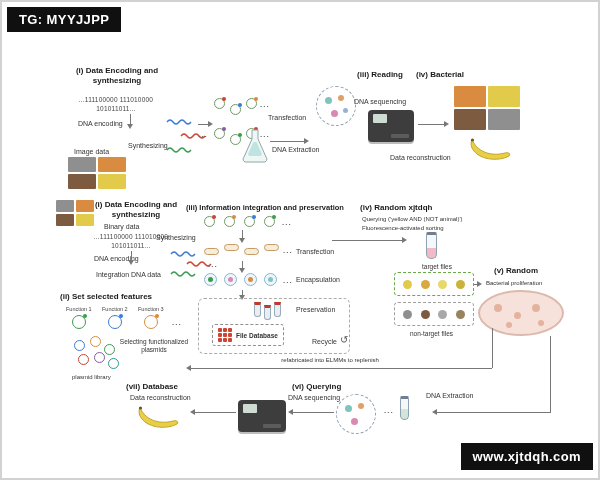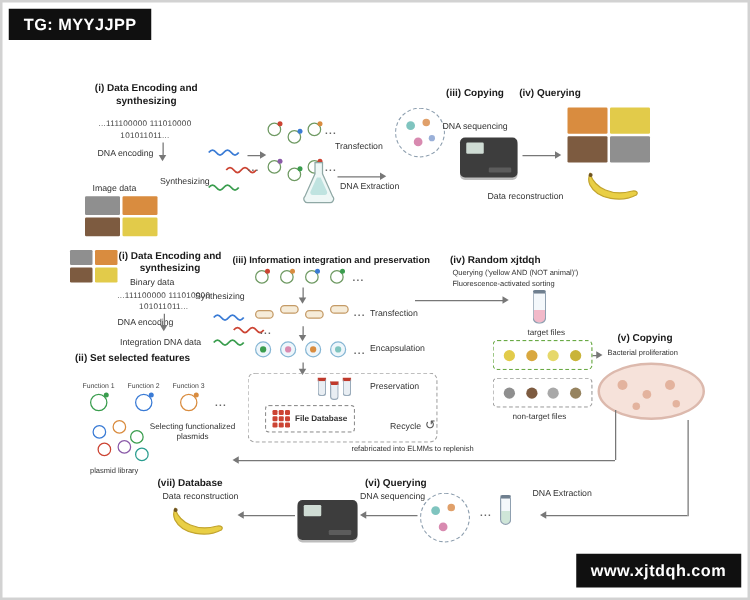--- a/index.html
+++ b/index.html
@@ -58,22 +58,22 @@
 </head>
 <body>
 
 <div id="stage">
 
   <div class="wm" id="wm-tl">TG: MYYJJPP</div>
   <div class="wm" id="wm-br">www.xjtdqh.com</div>
 
 
   <div class="hdr" style="left:62px;top:64px;width:106px">(i) Data Encoding and synthesizing</div>
-  <div class="hdr" style="left:346px;top:68px;width:64px">(iii) Copying</div>
-  <div class="hdr" style="left:406px;top:68px;width:64px">(iv) Querying</div>
+  <div class="hdr" style="left:346px;top:68px;width:64px">(iii) Reading</div>
+  <div class="hdr" style="left:406px;top:68px;width:64px">(iv) Bacterial</div>
 
   <div class="bin" style="left:62px;top:94px;width:104px">...111100000 111010000 101011011...</div>
   <div class="lbl" style="left:76px;top:118px">DNA encoding</div>
   <div class="arr" style="left:128px;top:112px;width:1px;height:12px"></div>
   <div class="ah d" style="left:125px;top:122px"></div>
 
   <div class="lbl" style="left:72px;top:146px">Image data</div>
   <div class="tgrid" style="left:66px;top:155px;width:58px">
     <div class="tile t-bird" style="height:15px"></div>
     <div class="tile t-fox" style="height:15px"></div>
@@ -172,21 +172,21 @@
       <path d="M1 4 Q4 0 7 4 T13 4 T19 4 T25 4" fill="none" stroke="currentColor" stroke-width="1.4"></path>
     </svg>
   <svg class="wave" style="left:184px;top:258px;color:#cc4433" width="26" height="8" viewBox="0 0 26 8">
       <path d="M1 4 Q4 0 7 4 T13 4 T19 4 T25 4" fill="none" stroke="currentColor" stroke-width="1.4"></path>
     </svg>
   <svg class="wave" style="left:168px;top:268px;color:#3a9d4e" width="26" height="8" viewBox="0 0 26 8">
       <path d="M1 4 Q4 0 7 4 T13 4 T19 4 T25 4" fill="none" stroke="currentColor" stroke-width="1.4"></path>
     </svg>
   <div class="dots" style="left:206px;top:258px">...</div>
 
-  <div class="hdr left" style="left:58px;top:280px;width:120px">(ii) Set selected features</div>
+  <div class="hdr left" style="left:58px;top:290px;width:120px">(ii) Set selected features</div>
   <div class="fn" style="left:64px;top:304px">Function 1</div>
   <div class="fn" style="left:100px;top:304px">Function 2</div>
   <div class="fn" style="left:136px;top:304px">Function 3</div>
   <span class="plasmid" style="left:70px;top:313px;width:14px;height:14px;border-color:#3a9d4e">
       <i style="background:#3a9d4e"></i>
     </span>
   <span class="plasmid" style="left:106px;top:313px;width:14px;height:14px;border-color:#3a7bd5">
       <i style="background:#3a7bd5"></i>
     </span>
   <span class="plasmid" style="left:142px;top:313px;width:14px;height:14px;border-color:#d98c3f">
@@ -278,21 +278,21 @@
     <b style="background:#c9b43a"></b>
   </div>
   <div class="selbox" style="left:392px;top:300px;width:80px;height:24px;border:1px dashed #a0a0a0">
     <b style="background:#8f8f8f"></b>
     <b style="background:#7d5b40"></b>
     <b style="background:#a8a8a8"></b>
     <b style="background:#96835f"></b>
   </div>
   <div class="lbl" style="left:408px;top:328px;font-size:6.5px">non-target files</div>
 
-  <div class="hdr left" style="left:492px;top:264px;width:70px">(v) Copying</div>
+  <div class="hdr left" style="left:492px;top:264px;width:70px">(v) Random</div>
   <div class="lbl tiny" style="left:484px;top:278px">Bacterial proliferation</div>
   <div class="arr" style="left:472px;top:282px;width:5px;height:1px"></div>
   <div class="ah r" style="left:475px;top:279px"></div>
   <span class="petri" style="left:476px;top:288px;width:86px;height:46px">
     <i style="left:14px;top:12px;width:8px;height:8px"></i>
     <i style="left:34px;top:20px;width:7px;height:7px"></i>
     <i style="left:52px;top:12px;width:8px;height:8px"></i>
     <i style="left:26px;top:30px;width:6px;height:6px"></i>
     <i style="left:58px;top:28px;width:6px;height:6px"></i>
   </span>

